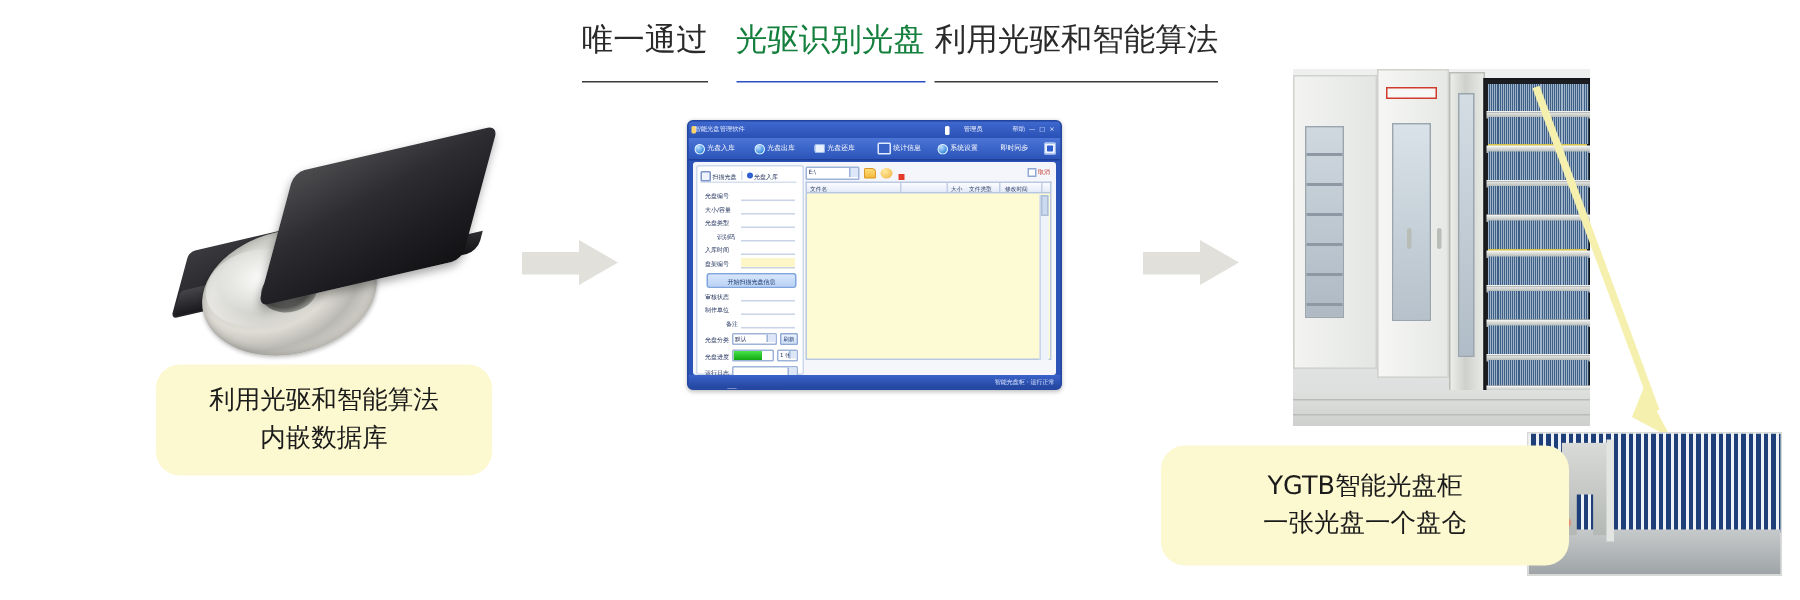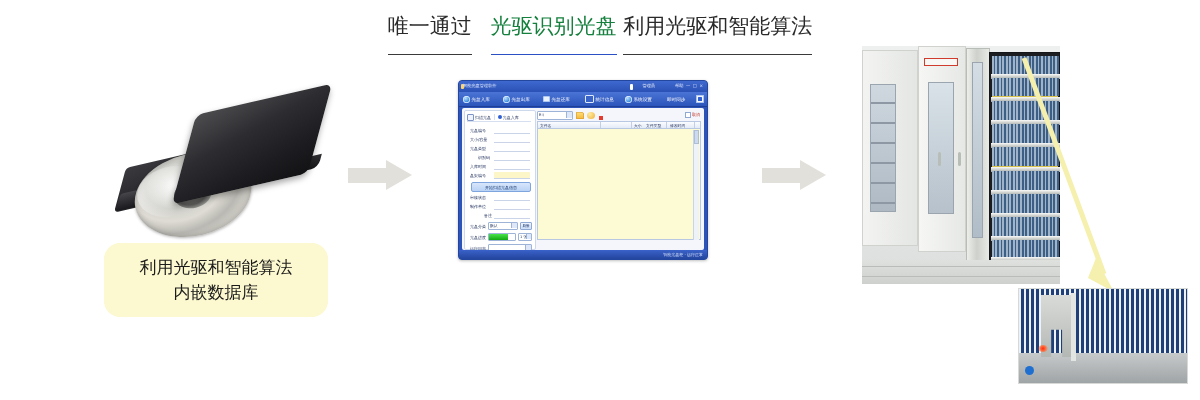--- a/index.html
+++ b/index.html
@@ -476,14 +476,16 @@
     <div class="slots"></div>
     <div class="base"></div>
     <div class="grip"></div>
     <div class="gripbar"></div>
     <div class="laser"></div>
     <div class="bluedot"></div>
   </div>
 
   <div class="abs callout" id="box1">利用光驱和智能算法
 内嵌数据库</div>
+  <div class="abs callout" id="box3">YGTB智能光盘柜
+一张光盘一个盘仓</div>
 
 </div>
 
 </body></html>

